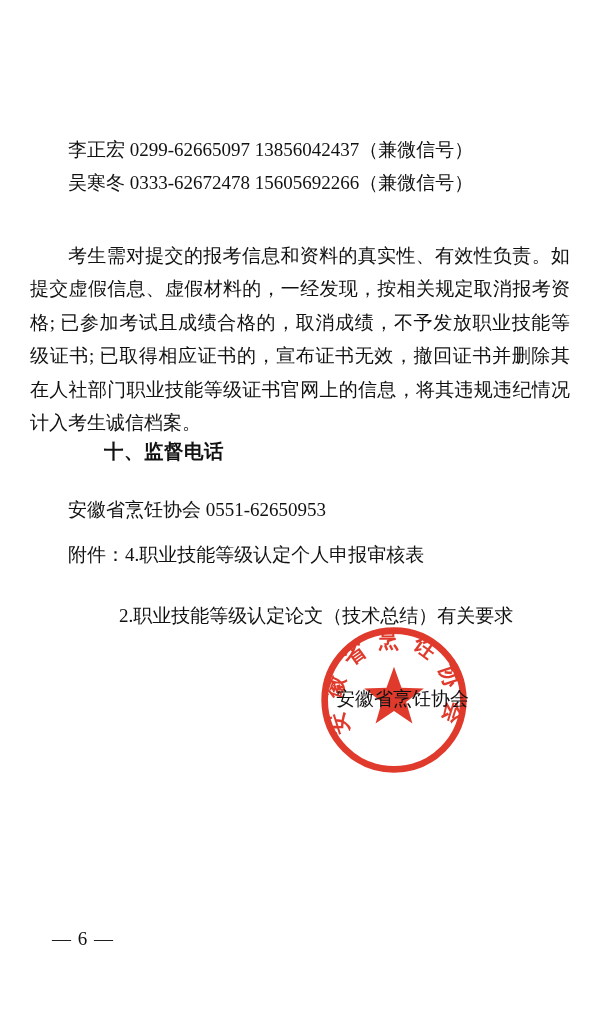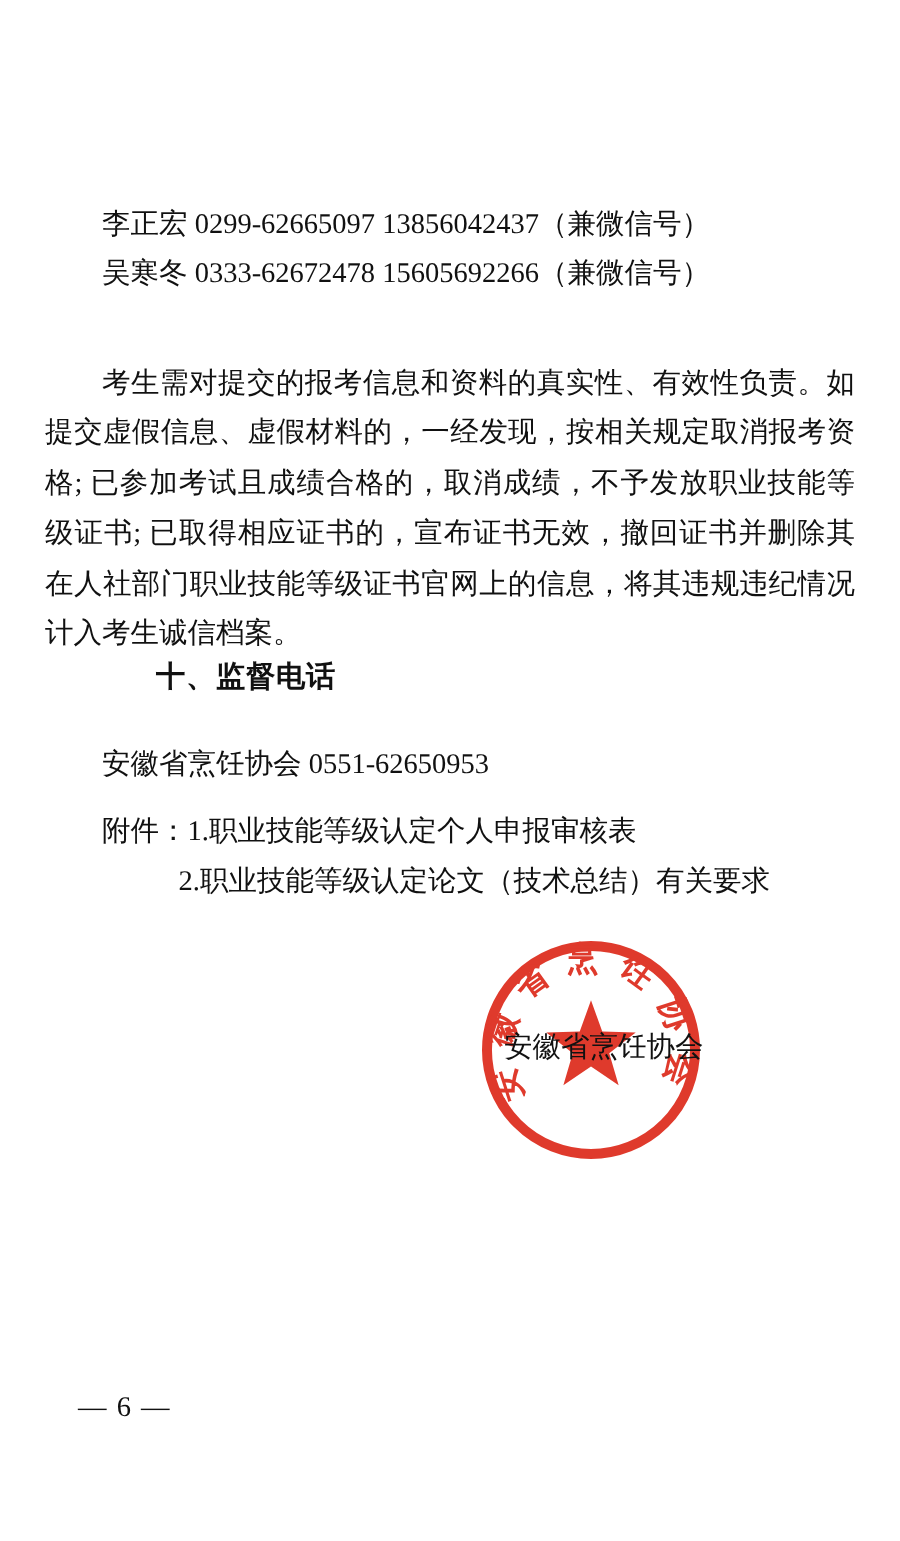--- a/index.html
+++ b/index.html
@@ -55,23 +55,23 @@
 
   <div class="line" style="left:68px; top:172px;">吴寒冬 0333-62672478 15605692266（兼微信号）</div>
 
 
   <div class="para">考生需对提交的报考信息和资料的真实性、有效性负责。如提交虚假信息、虚假材料的，一经发现，按相关规定取消报考资格; 已参加考试且成绩合格的，取消成绩，不予发放职业技能等级证书; 已取得相应证书的，宣布证书无效，撤回证书并删除其在人社部门职业技能等级证书官网上的信息，将其违规违纪情况计入考生诚信档案。</div>
 
   <div class="line heading" style="left:68px; top:440px;margin-left:36px;">十、监督电话</div>
 
   <div class="line" style="left:68px; top:499px;">安徽省烹饪协会 0551-62650953</div>
 
-  <div class="line" style="left:68px; top:544px;">附件：1.职业技能等级认定个人申报审核表</div>
+  <div class="line" style="left:68px; top:544px;">附件：4.职业技能等级认定个人申报审核表</div>
 
-  <div class="line" style="left:119px; top:577px;">2.职业技能等级认定论文（技术总结）有关要求</div>
+  <div class="line" style="left:119px; top:605px;">2.职业技能等级认定论文（技术总结）有关要求</div>
 
   <div class="seal">
     <svg width="152" height="152" viewBox="0 0 160 160">
       <circle cx="80" cy="80" r="73" fill="none" stroke-width="7" stroke="#dd2b1c"></circle>
       <polygon points="80,45 87.9,67.1 111.4,67.8 92.8,82.2 99.4,104.7 80,91.5 60.6,104.7 67.2,82.2 48.6,67.8 72.1,67.1" fill="#dd2b1c"></polygon>
       <path id="sealArc" d="M 31.5 108 A 56 56 0 1 1 128.5 108" fill="none"></path>
       <text font-size="23" font-weight="bold" letter-spacing="12" text-anchor="middle" font-family="Liberation Serif, serif">
         <textPath href="#sealArc" startOffset="50%" fill="#dd2b1c">安徽省烹饪协会</textPath>
       </text>
     </svg>

